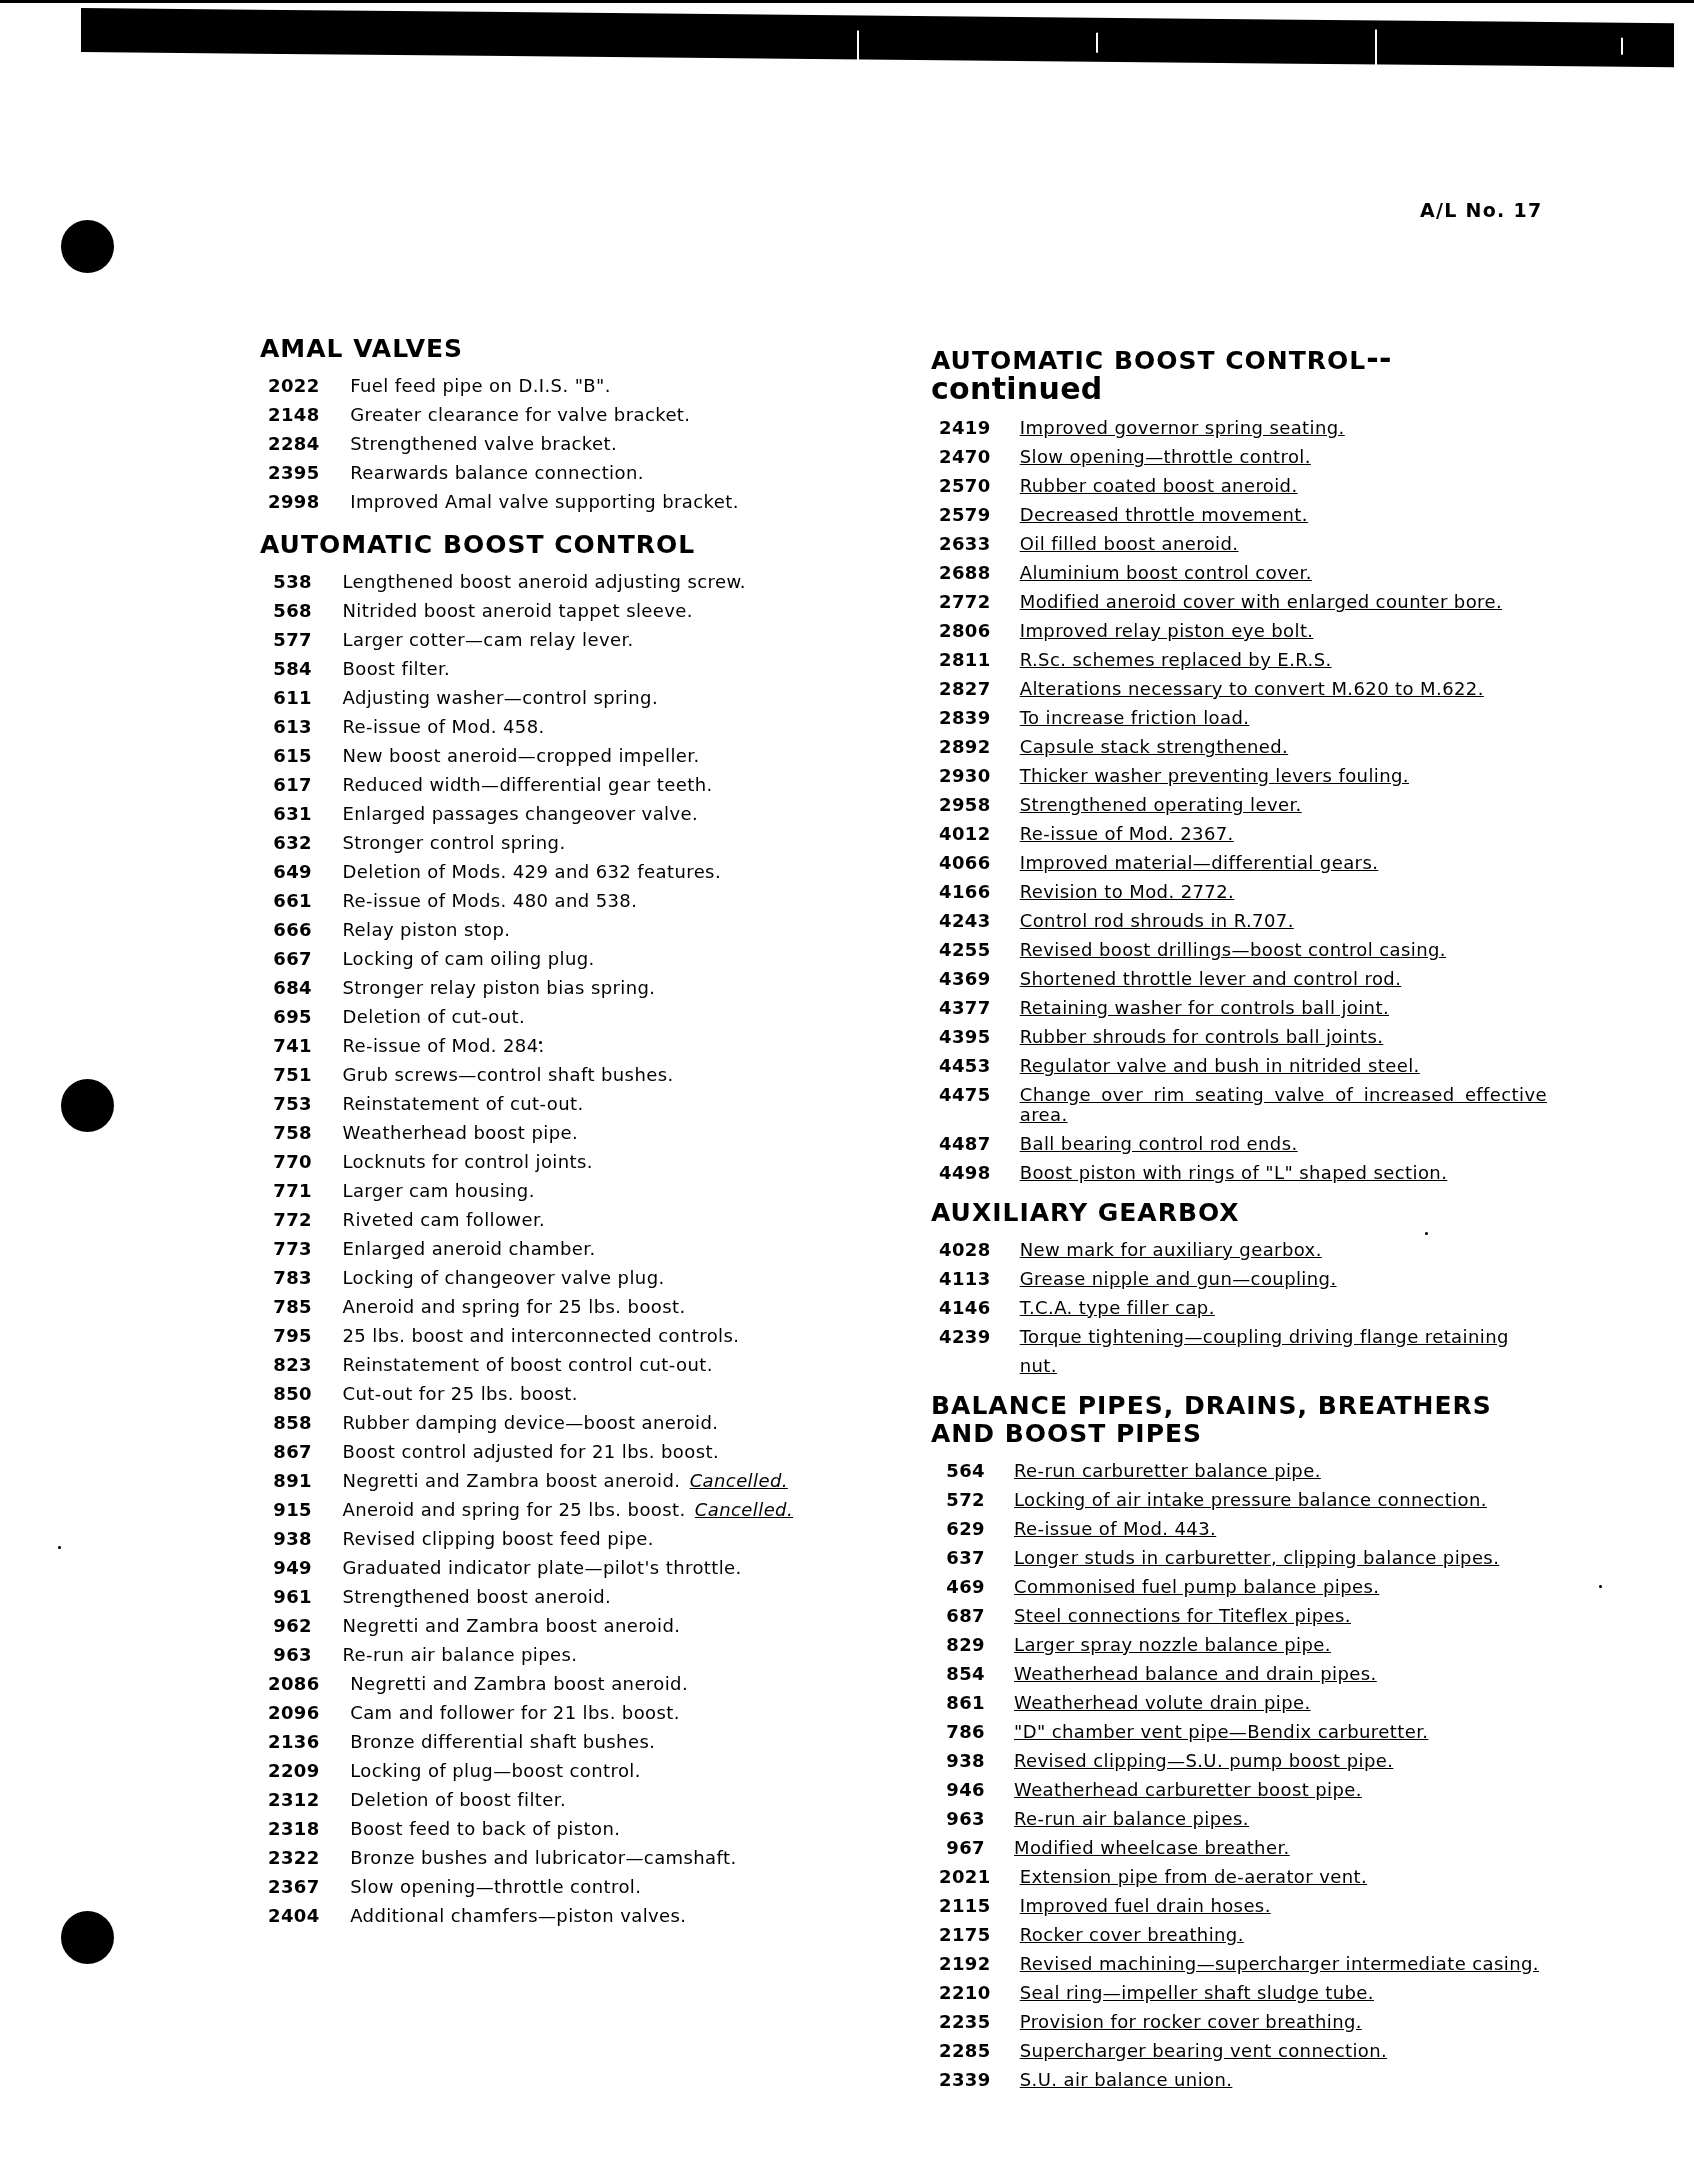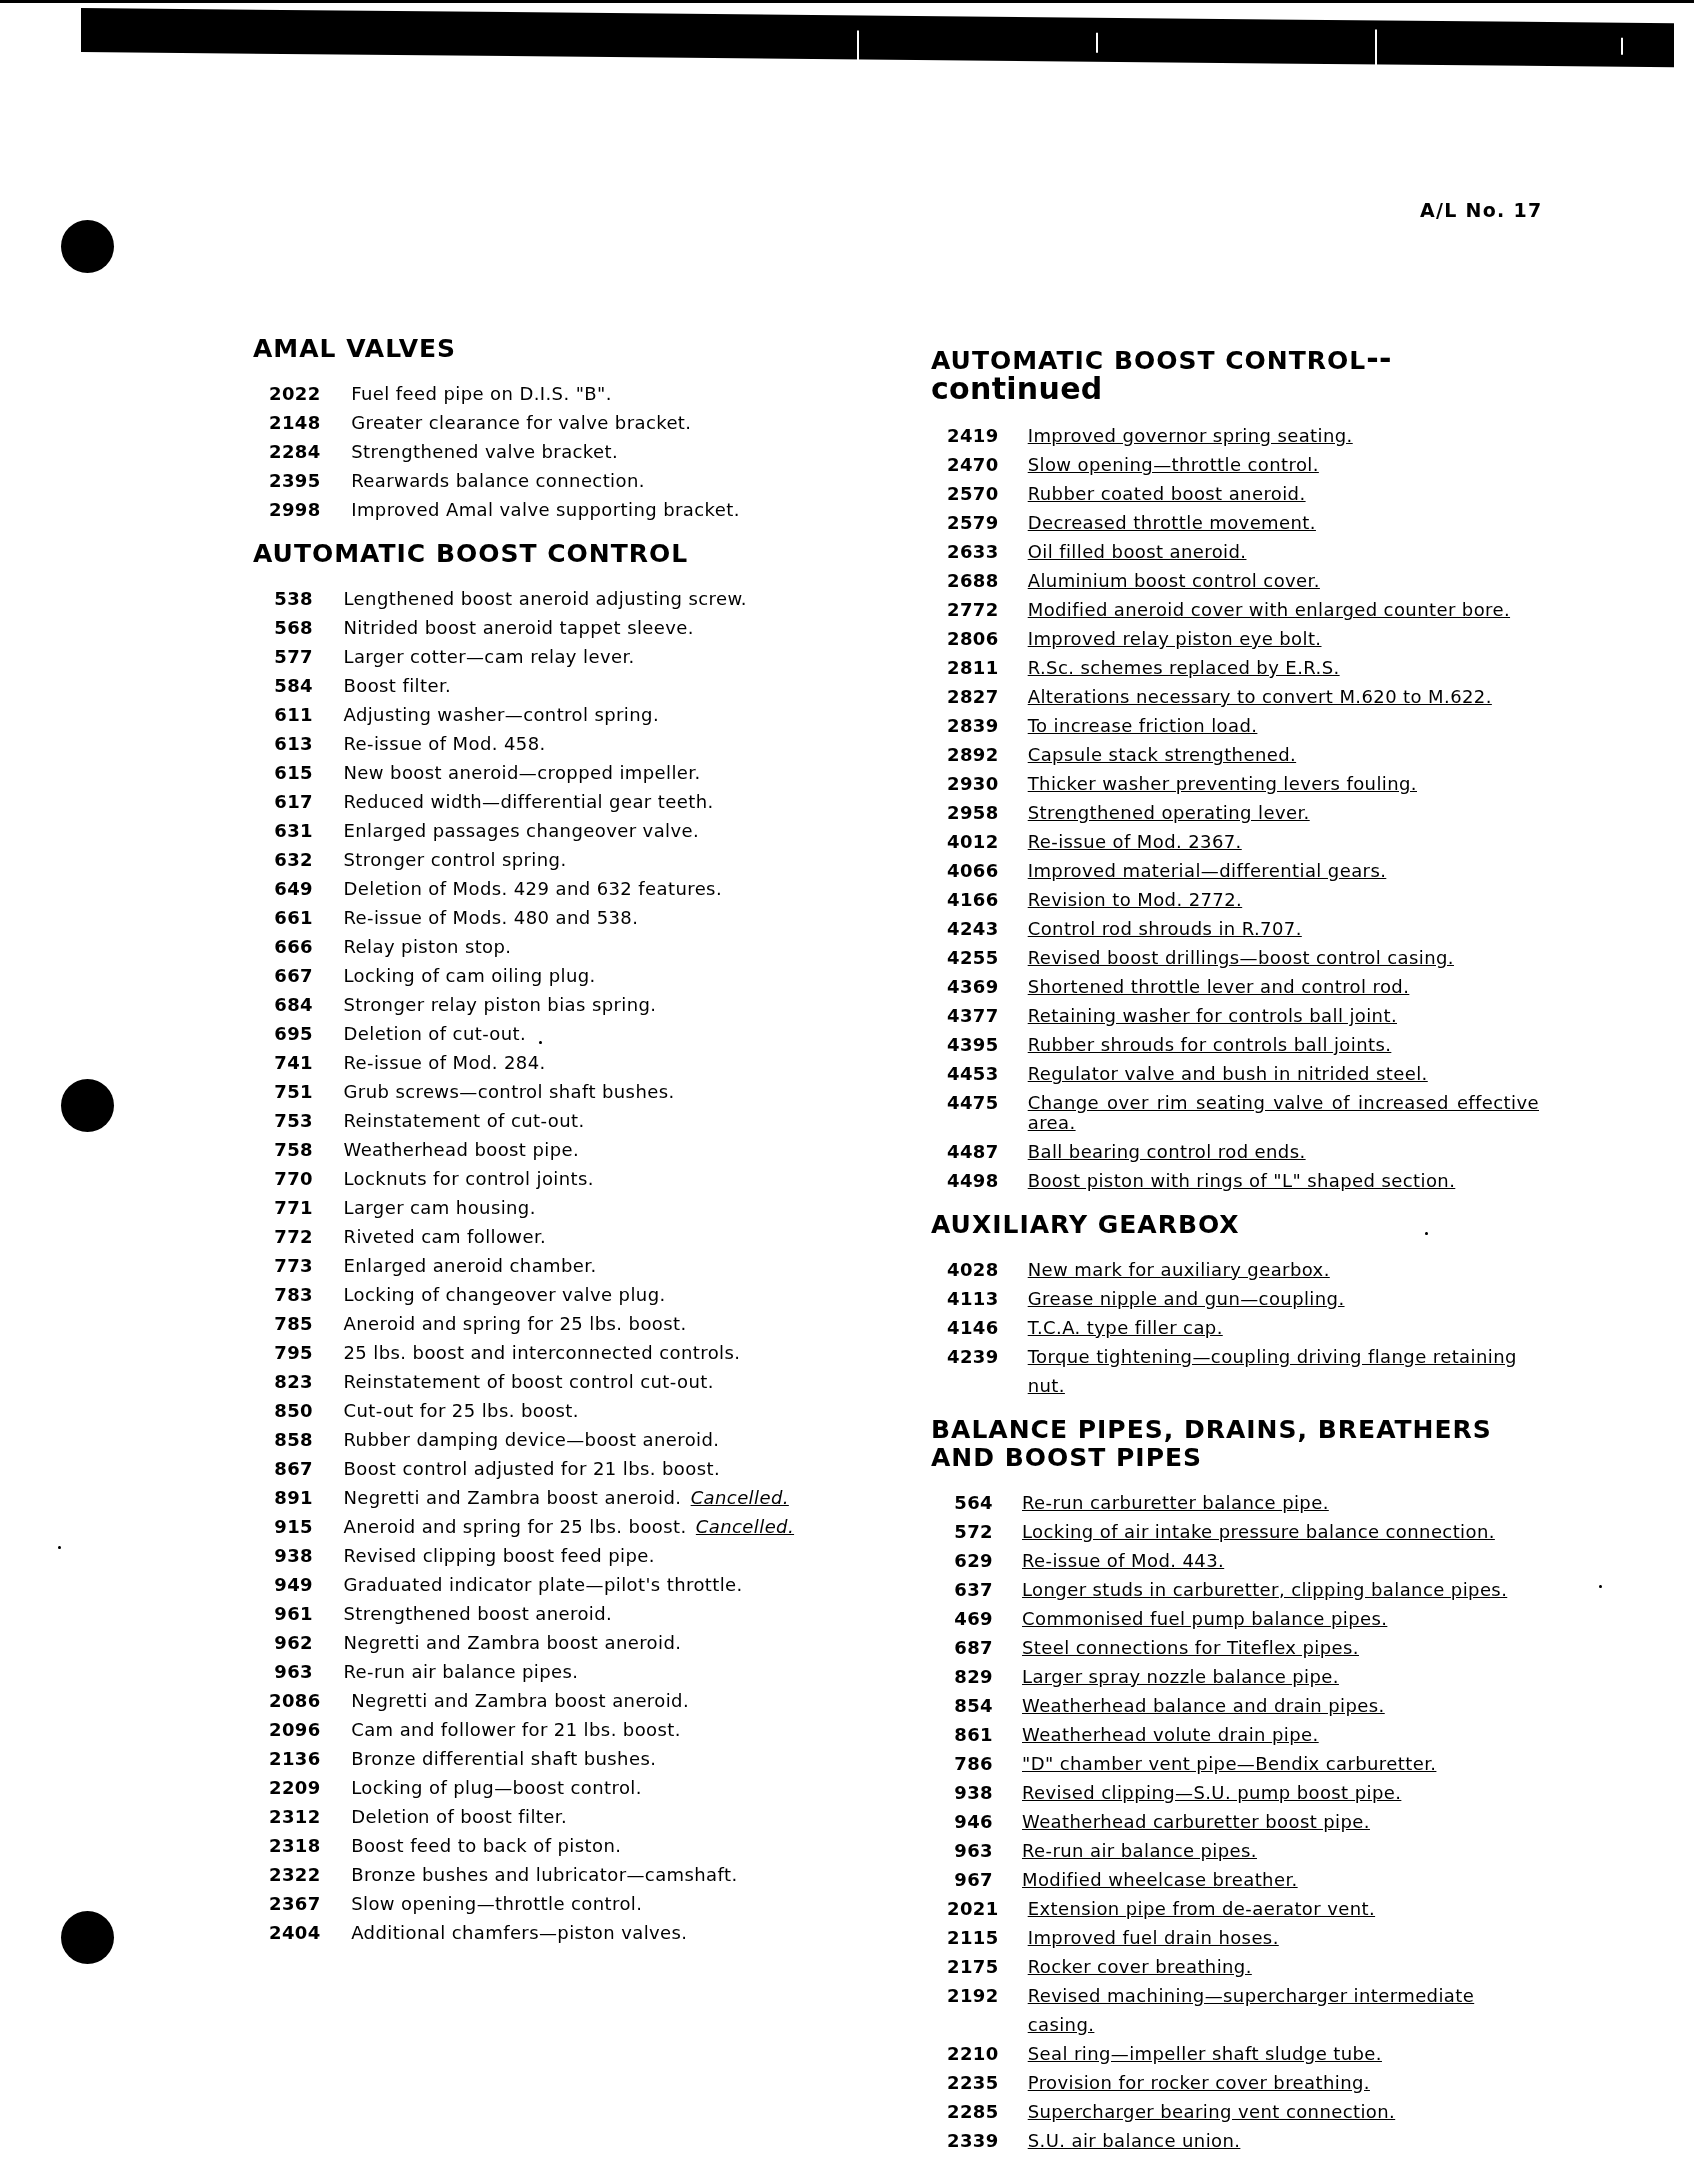--- a/index.html
+++ b/index.html
@@ -52,36 +52,36 @@
     left: 1420px;
     top: 199px;
     font-size: 19px;
     letter-spacing: 1.3px;
     font-weight: bold;
     text-align: right;
   }
   .column {
     position: absolute;
   }
-  .col-left { left: 253px; top: 335px; width: 637px; }
+  .col-left { left: 260px; top: 335px; width: 637px; }
   .col-right { left: 931px; top: 345px; width: 624px; }
 
   .section-heading {
     font-size: 25px;
     font-weight: bold;
     letter-spacing: 1px;
     line-height: 28px;
     margin: 0 0 4px 0;
   }
   .section-heading .heading-suffix {
     font-size: 30px;
     letter-spacing: 0.3px;
   }
   .mod-list {
-    margin: 16px;
+    margin: 8px;
     padding: 0;
     list-style: none;
   }
   .mod-row {
     display: flex;
     align-items: flex-start;
     font-size: 18px;
     line-height: 29px;
     letter-spacing: 0.4px;
   }

